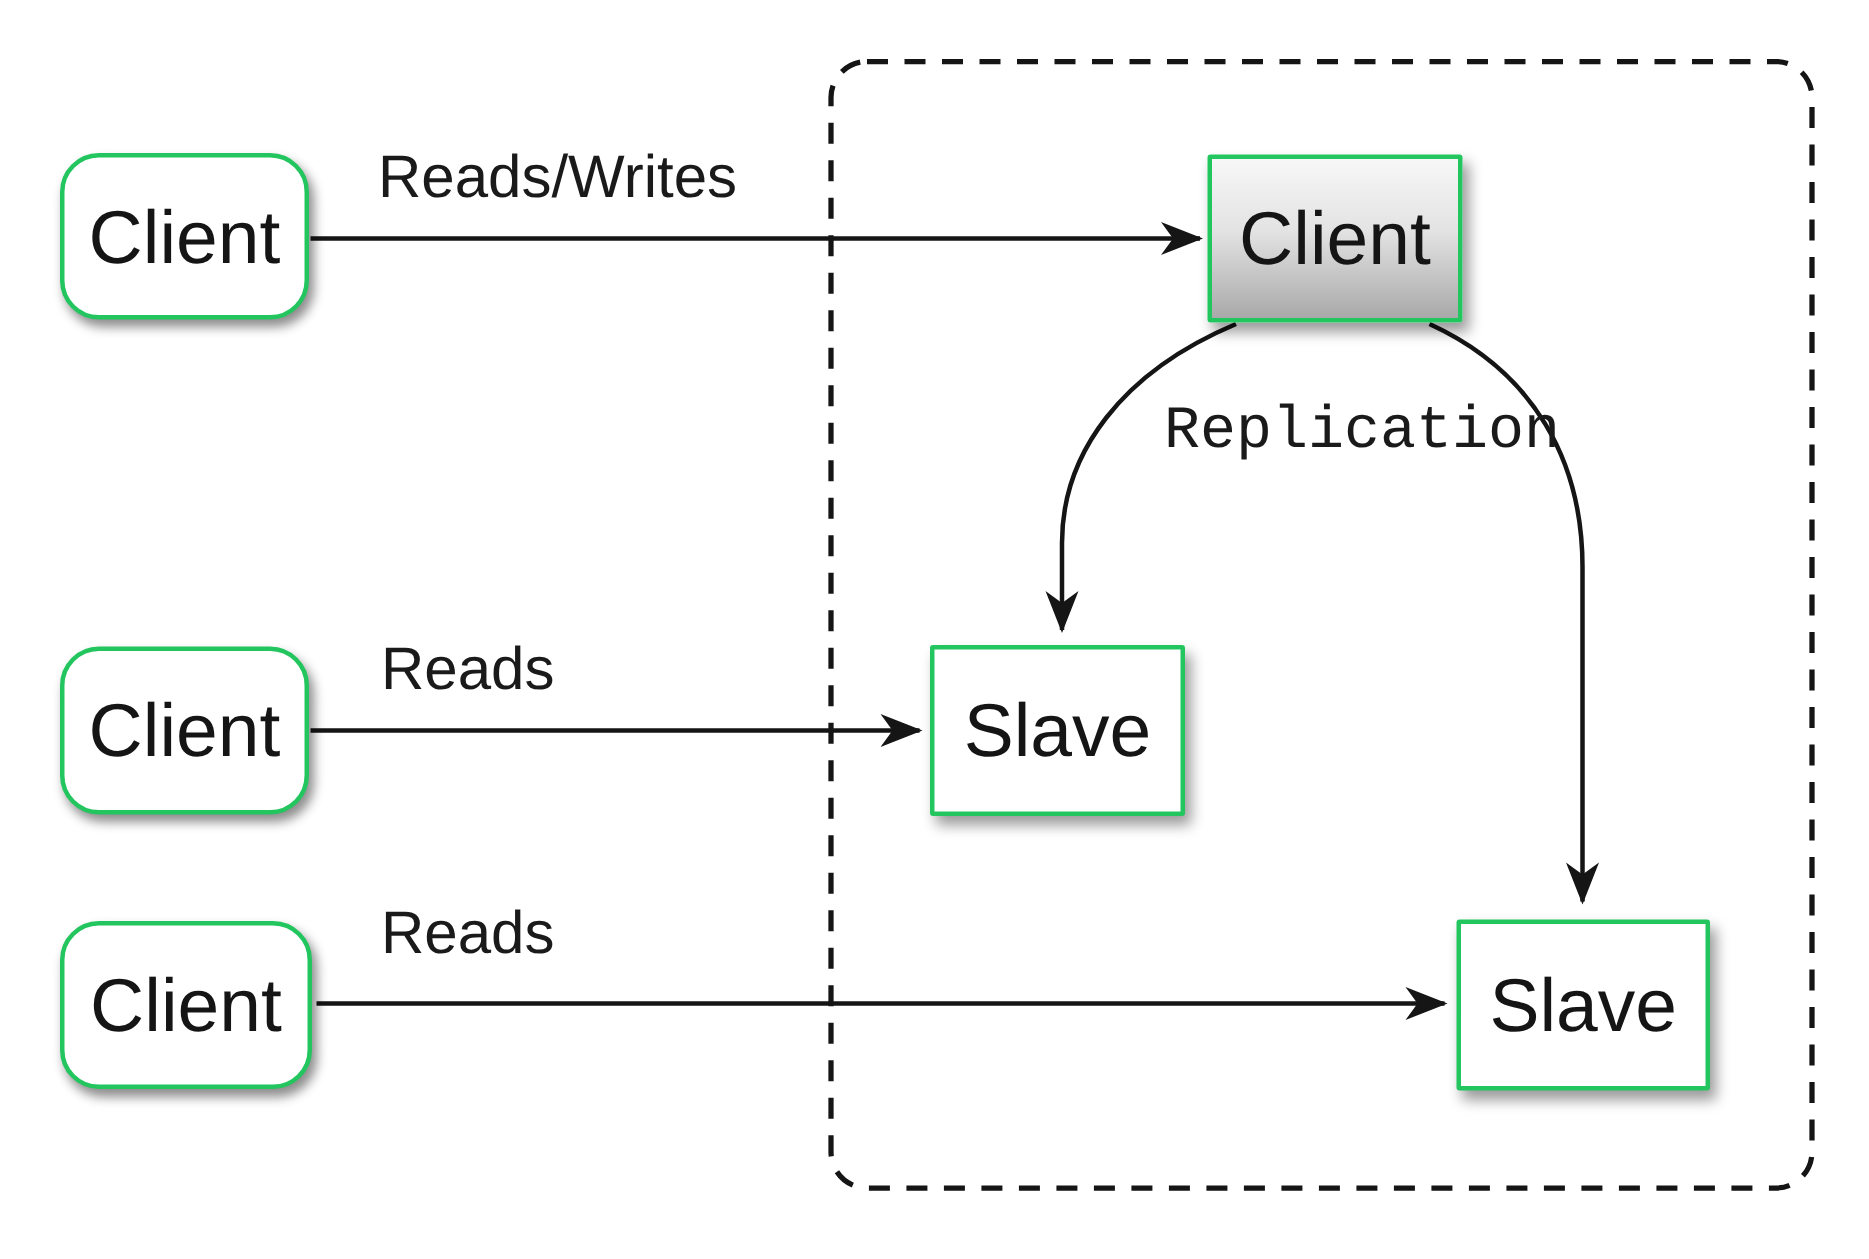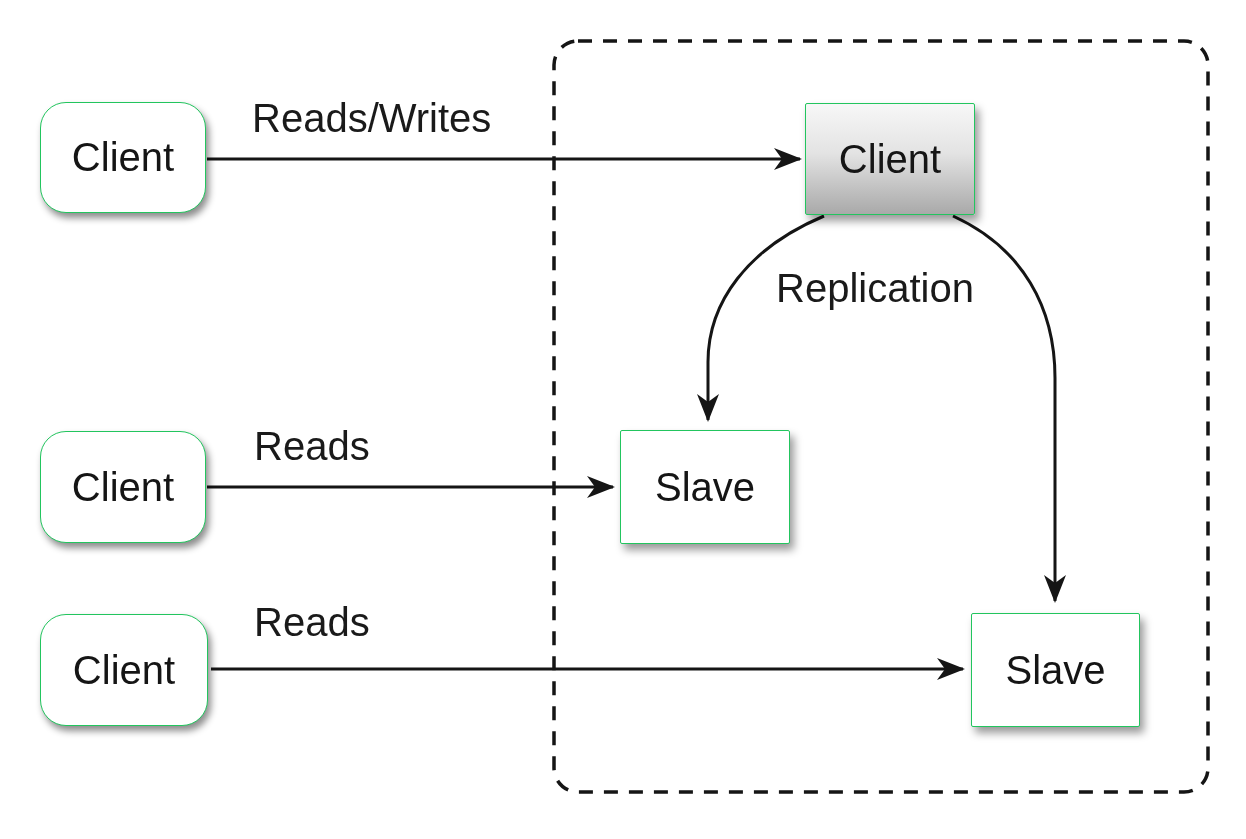--- a/index.html
+++ b/index.html
@@ -21,24 +21,24 @@
     width: 1246px;
     height: 839px;
     z-index: 1;
   }
   .node {
     position: absolute;
     z-index: 2;
     display: flex;
     align-items: center;
     justify-content: center;
-    font-size: 40px;
+    font-size: 50px;
     color: #151515;
     background: #ffffff;
-    border: 1px solid #22c55e;
+    border: 3px solid #22c55e;
     box-sizing: border-box;
   }
   .client {
     border-radius: 26px;
     box-shadow: 3px 5px 7px rgba(0,0,0,0.45);
   }
   .square {
     border-radius: 2px;
     box-shadow: 4px 6px 9px rgba(0,0,0,0.40);
   }
@@ -56,21 +56,21 @@
   .client-1 { left: 40px;  top: 102px; width: 166px; height: 111px; }
   .client-2 { left: 40px;  top: 431px; width: 166px; height: 112px; }
   .client-3 { left: 40px;  top: 614px; width: 168px; height: 112px; }
   .master-n { left: 805px; top: 103px; width: 170px; height: 112px; }
   .slave-1  { left: 620px; top: 430px; width: 170px; height: 114px; }
   .slave-2  { left: 971px; top: 613px; width: 169px; height: 114px; }
   
   .lbl-reads-writes { left: 252px; top: 96px;  }
   .lbl-reads-2      { left: 254px; top: 424px; }
   .lbl-reads-3      { left: 254px; top: 600px; }
-  .lbl-replication  { left: 776px; top: 266px; }
+  .lbl-replication  { left: 776px; top: 266px; font-family: Liberation Mono, monospace; }
 </style>
 </head>
 <body>
 
 <div class="canvas">
 
   <svg class="wires" viewBox="0 0 1246 839" xmlns="http://www.w3.org/2000/svg">
     <defs>
       <marker id="arrowhead" markerUnits="userSpaceOnUse" markerWidth="32" markerHeight="26" refX="27" refY="12" orient="auto">
         <path d="M1,1 L29,12 L1,23 L9,12 Z" fill="#151515"></path>

